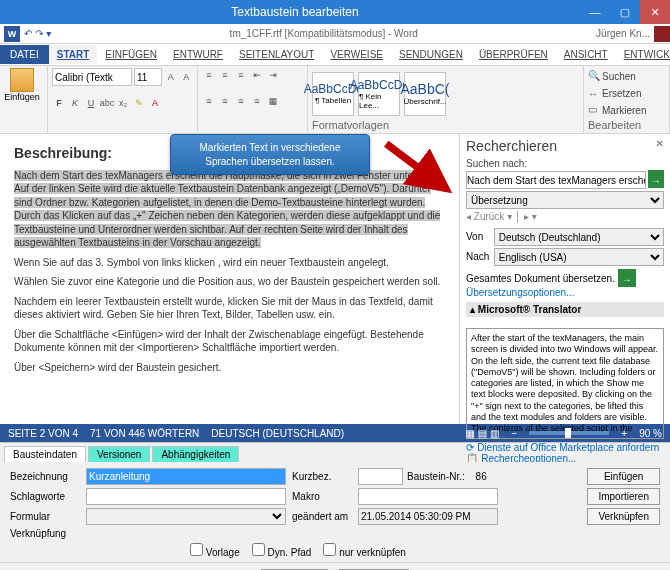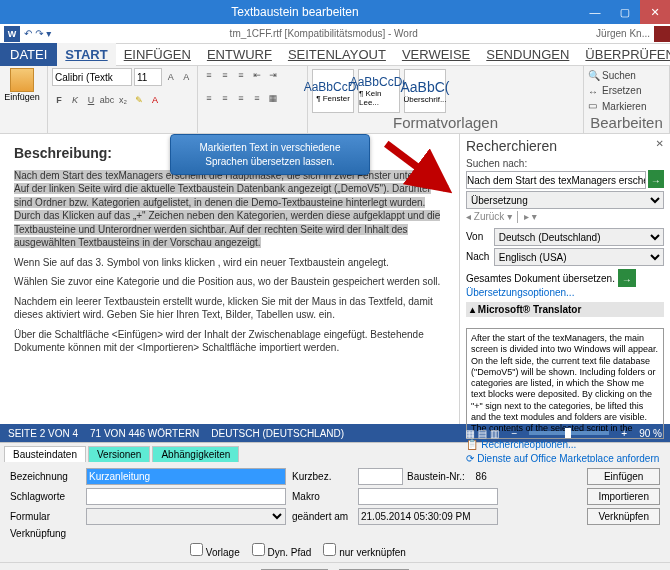--- a/index.html
+++ b/index.html
@@ -13,29 +13,29 @@
 .outer-ctrls .close { background: #c75050; }
 
 
 .word-titlebar { height: 20px; background: #fff; border-bottom: 1px solid #d4d4d4; display: flex; align-items: center; font-size: 10px; color: #666; }
 .word-icon { width: 16px; height: 16px; background: #2b579a; color: #fff; display: flex; align-items: center; justify-content: center; font-size: 9px; font-weight: bold; margin: 0 4px; }
 .word-title { flex: 1; text-align: center; }
 .account { display: flex; align-items: center; gap: 4px; }
 .avatar { width: 16px; height: 16px; background: #8b2020; }
 
 
-.ribbon-tabs { height: 22px; background: #fff; display: flex; align-items: center; border-bottom: 1px solid #d4d4d4; font-size: 13px; }
+.ribbon-tabs { height: 22px; background: #fff; display: flex; align-items: center; border-bottom: 1px solid #d4d4d4; font-size: 10px; }
 .ribbon-tabs .file { background: #2b579a; color: #fff; padding: 4px 10px; }
 .ribbon-tabs .tab { padding: 4px 8px; color: #444; text-decoration: underline; }
 .ribbon-tabs .tab.active { color: #2b579a; font-weight: bold; background: #f3f3f3; }
 
 
 .ribbon-body { height: 68px; background: #f3f3f3; border-bottom: 1px solid #d4d4d4; display: flex; font-size: 9px; }
 .ribbon-group { border-right: 1px solid #d4d4d4; padding: 2px 4px; display: flex; flex-direction: column; justify-content: space-between; }
-.ribbon-group .label { text-align: center; color: #666; font-size: 15px; }
+.ribbon-group .label { color: #666; font-size: 11px; }
 .ribbon-icons { display: flex; gap: 2px; align-items: center; flex: 1; }
 .clipboard-btn { width: 36px; text-align: center; }
 .paste-icon { width: 24px; height: 24px; background: linear-gradient(#f5c976, #e8a13c); border: 1px solid #c78a2e; margin: 0 auto; }
 .font-select { border: 1px solid #c4c4c4; background: #fff; height: 18px; font-size: 10px; padding: 0 2px; }
 .ribbon-row { display: flex; gap: 2px; align-items: center; }
 .btn-tiny { width: 14px; height: 14px; border: 1px solid transparent; display: inline-flex; align-items: center; justify-content: center; color: #555; font-size: 9px; }
 .style-box { width: 42px; height: 44px; border: 1px solid #c4c4c4; background: #fff; display: inline-flex; flex-direction: column; align-items: center; justify-content: center; font-size: 8px; margin-right: 2px; }
 .style-box .preview { font-size: 12px; color: #1a4d8f; }
 .editing-row { display: flex; align-items: center; gap: 2px; font-size: 10px; color: #444; height: 16px; }
 .small-icon { width: 12px; height: 12px; display: inline-block; }
@@ -161,21 +161,21 @@
       <span class="btn-tiny">≡</span>
       <span class="btn-tiny">≡</span>
       <span class="btn-tiny">▦</span>
     </div>
     <div class="label">&nbsp;</div>
   </div>
   <div class="ribbon-group" style="flex:1;">
     <div class="ribbon-icons">
       <div class="style-box">
           <span class="preview">AaBbCcDc</span>
-          <span>¶ Fenster</span>
+          <span>¶ Tabellen</span>
         </div>
       <div class="style-box">
           <span class="preview">AaBbCcDc</span>
           <span>¶ Kein Lee...</span>
         </div>
       <div class="style-box">
           <span class="preview" style="font-size:14px;">AaBbC(</span>
           <span>Überschrif...</span>
         </div>
     </div>
@@ -200,20 +200,21 @@
 
 <div class="main-area">
   <div class="doc-pane">
     <div class="tooltip-callout">Markierten Text in verschiedene Sprachen übersetzen lassen.</div>
     <h2>Beschreibung:</h2>
     <p><span class="highlighted">Nach dem Start des texManagers erscheint die Hauptmaske, die sich in zwei Fenster unterteilt. Auf der linken Seite wird die aktuelle Textbaustein Datenbank angezeigt („DemoV5"). Darunter sind Ordner bzw. Kategorien aufgelistet, in denen die Demo-Textbausteine hinterlegt wurden. Durch das Klicken auf das „+" Zeichen neben den Kategorien, werden diese aufgeklappt und die Textbausteine und Unterordner werden sichtbar. Auf der rechten Seite wird der Inhalt des ausgewählten Textbausteins in der Vorschau angezeigt.</span></p>
     <p style="margin-top:6px;">Wenn Sie auf das 3. Symbol von links klicken , wird ein neuer Textbaustein angelegt.</p>
     <p style="margin-top:6px;">Wählen Sie zuvor eine Kategorie und die Position aus, wo der Baustein gespeichert werden soll.</p>
     <p style="margin-top:6px;">Nachdem ein leerer Textbaustein erstellt wurde, klicken Sie mit der Maus in das Textfeld, damit dieses aktiviert wird. Geben Sie hier Ihren Text, Bilder, Tabellen usw. ein.</p>
     <p style="margin-top:6px;">Über die Schaltfläche &lt;Einfügen&gt; wird der Inhalt der Zwischenablage eingefügt. Bestehende Dokumente können mit der &lt;Importieren&gt; Schaltfläche importiert werden.</p>
+    <p style="margin-top:6px;">Über &lt;Speichern&gt; wird der Baustein gesichert.</p>
   </div>
 
   <div class="arrow-red">
     <svg viewBox="0 0 100 80">
         <defs>
           <marker id="ah" markerWidth="6" markerHeight="6" refX="5" refY="3" orient="auto">
             <polygon points="0 0, 6 3, 0 6" fill="#c00000"></polygon>
           </marker>
         </defs>
         <line x1="5" y1="5" x2="85" y2="65" stroke="#c00000" stroke-width="10" marker-end="url(#ah)"></line>
@@ -235,22 +236,22 @@
         <select><option>Deutsch (Deutschland)</option></select>
       </div>
     <div class="field-row">
         <span style="width:30px;">Nach</span>
         <select><option>Englisch (USA)</option></select>
       </div>
     <div style="margin-top:3px;"><span>Gesamtes Dokument übersetzen.</span> <span class="go-btn" style="display:inline-flex;">→</span></div>
     <div class="link">Übersetzungsoptionen...</div>
     <div class="section-header" style="margin-top:4px;">▴ <span>Microsoft® Translator</span></div>
     <div class="translator-box">After the start of the texManagers, the main screen is divided into two Windows will appear. On the left side, the current text file database ("DemoV5") will be shown. Including folders or categories are listed, in which the Show me text blocks were deposited. By clicking on the "+" sign next to the categories, be lifted this and the text modules and folders are visible. The contents of the selected script in the</div>
+    <div class="link" style="margin-top:3px;">⟳ <span>Dienste auf Office Marketplace anfordern</span></div>
     <div class="link">📋 <span>Rechercheoptionen...</span></div>
-    <div class="link" style="margin-top:3px;">⟳ <span>Dienste auf Office Marketplace anfordern</span></div>
   </div>
 </div>
 
 <div class="status-bar">
   <span>SEITE 2 VON 4</span>
   <span>71 VON 446 WÖRTERN</span>
   <span>DEUTSCH (DEUTSCHLAND)</span>
   <span class="spacer"></span>
   <span>▦ ▤ ▥</span>
   <span>−</span>

